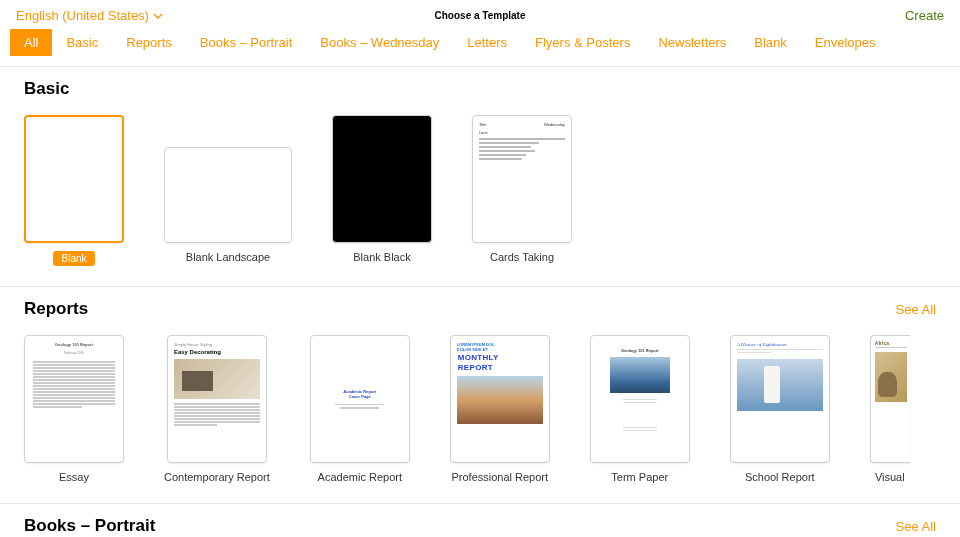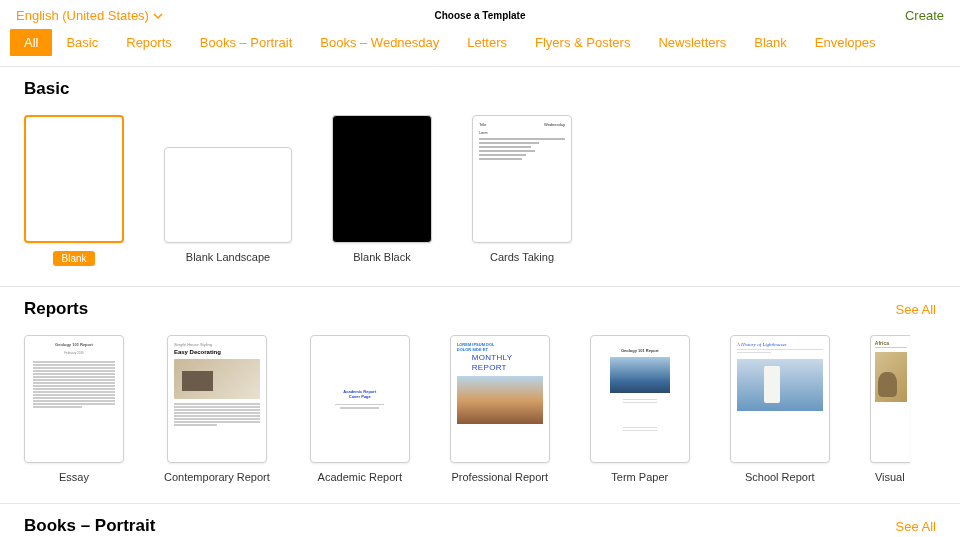--- a/index.html
+++ b/index.html
@@ -50,21 +50,21 @@
 .r-contemp .p { height:1.5px; background:#ccc; margin:1.5px 0; }
 
 .r-acad { display:flex; flex-direction:column; align-items:center; justify-content:center; height:100%; font-size:4px; }
 .r-acad .t1 { color:#2244cc; font-weight:700; }
 .r-acad .t2 { color:#2244cc; font-weight:700; margin-bottom:4px;}
 .r-acad .p { height:1.5px; background:#ccc; margin:1px 0; width:50%; }
 
 .r-prof { padding:6px; font-size:4px; }
 .r-prof .s1 { color:#2277dd; font-weight:700; }
 .r-prof .s2 { color:#2277dd; font-weight:700; }
-.r-prof .big { color:#2244dd; font-size:8px; font-weight:400; letter-spacing:0.3px; margin:2px 15px; line-height:1; }
+.r-prof .big { color:#2244dd; font-size:8px; font-weight:700; letter-spacing:0.3px; margin:2px 1px; line-height:1; }
 .r-prof .img { height:48px; background: linear-gradient(180deg,#b8d4e8 0%,#d4a068 50%,#8b5a3a 100%); margin-top:4px; }
 
 .r-term { padding:6px; font-size:4px; text-align:center; }
 .r-term .t { font-weight:600; margin:6px 0 4px; color:#444; }
 .r-term .img { height:36px; background: linear-gradient(180deg,#a8c8e0 0%,#3a6a9a 70%,#2a4a6a 100%); margin:0 auto 6px; width:70%; }
 .r-term .p { height:1px; background:#ddd; margin:2px auto; width:40%; }
 
 .r-school { padding:6px; font-size:4px; }
 .r-school .t { color:#2255cc; font-style:italic; font-family:Georgia,serif; font-size:5px; margin-bottom:2px; }
 .r-school .p { height:1px; background:#ddd; margin:1.5px 0; }

